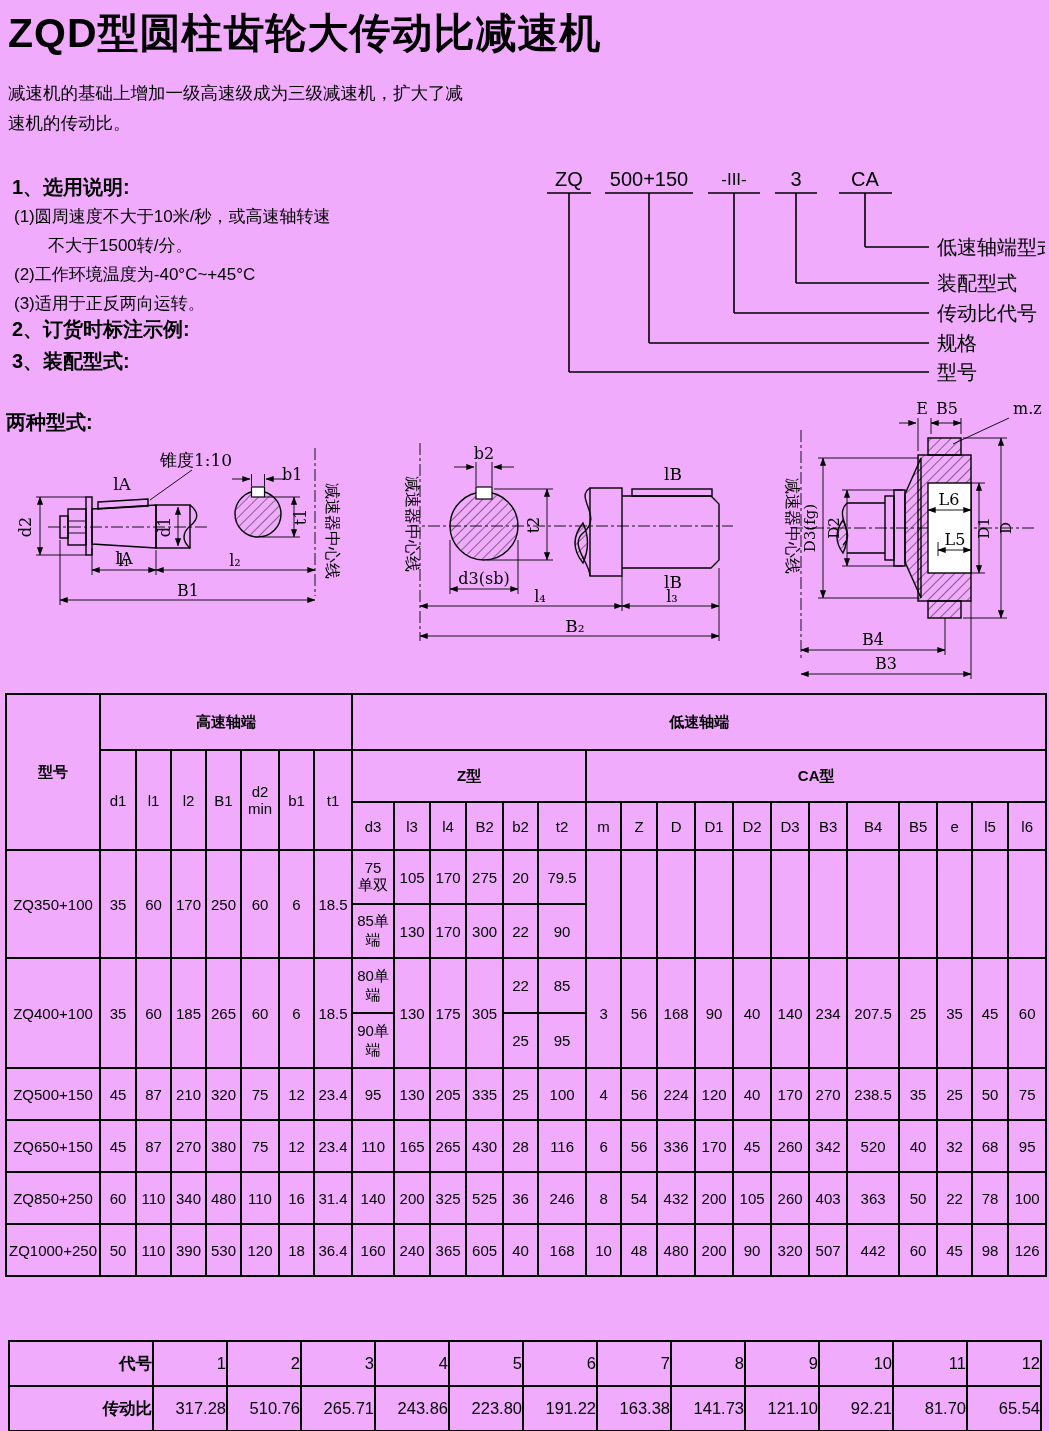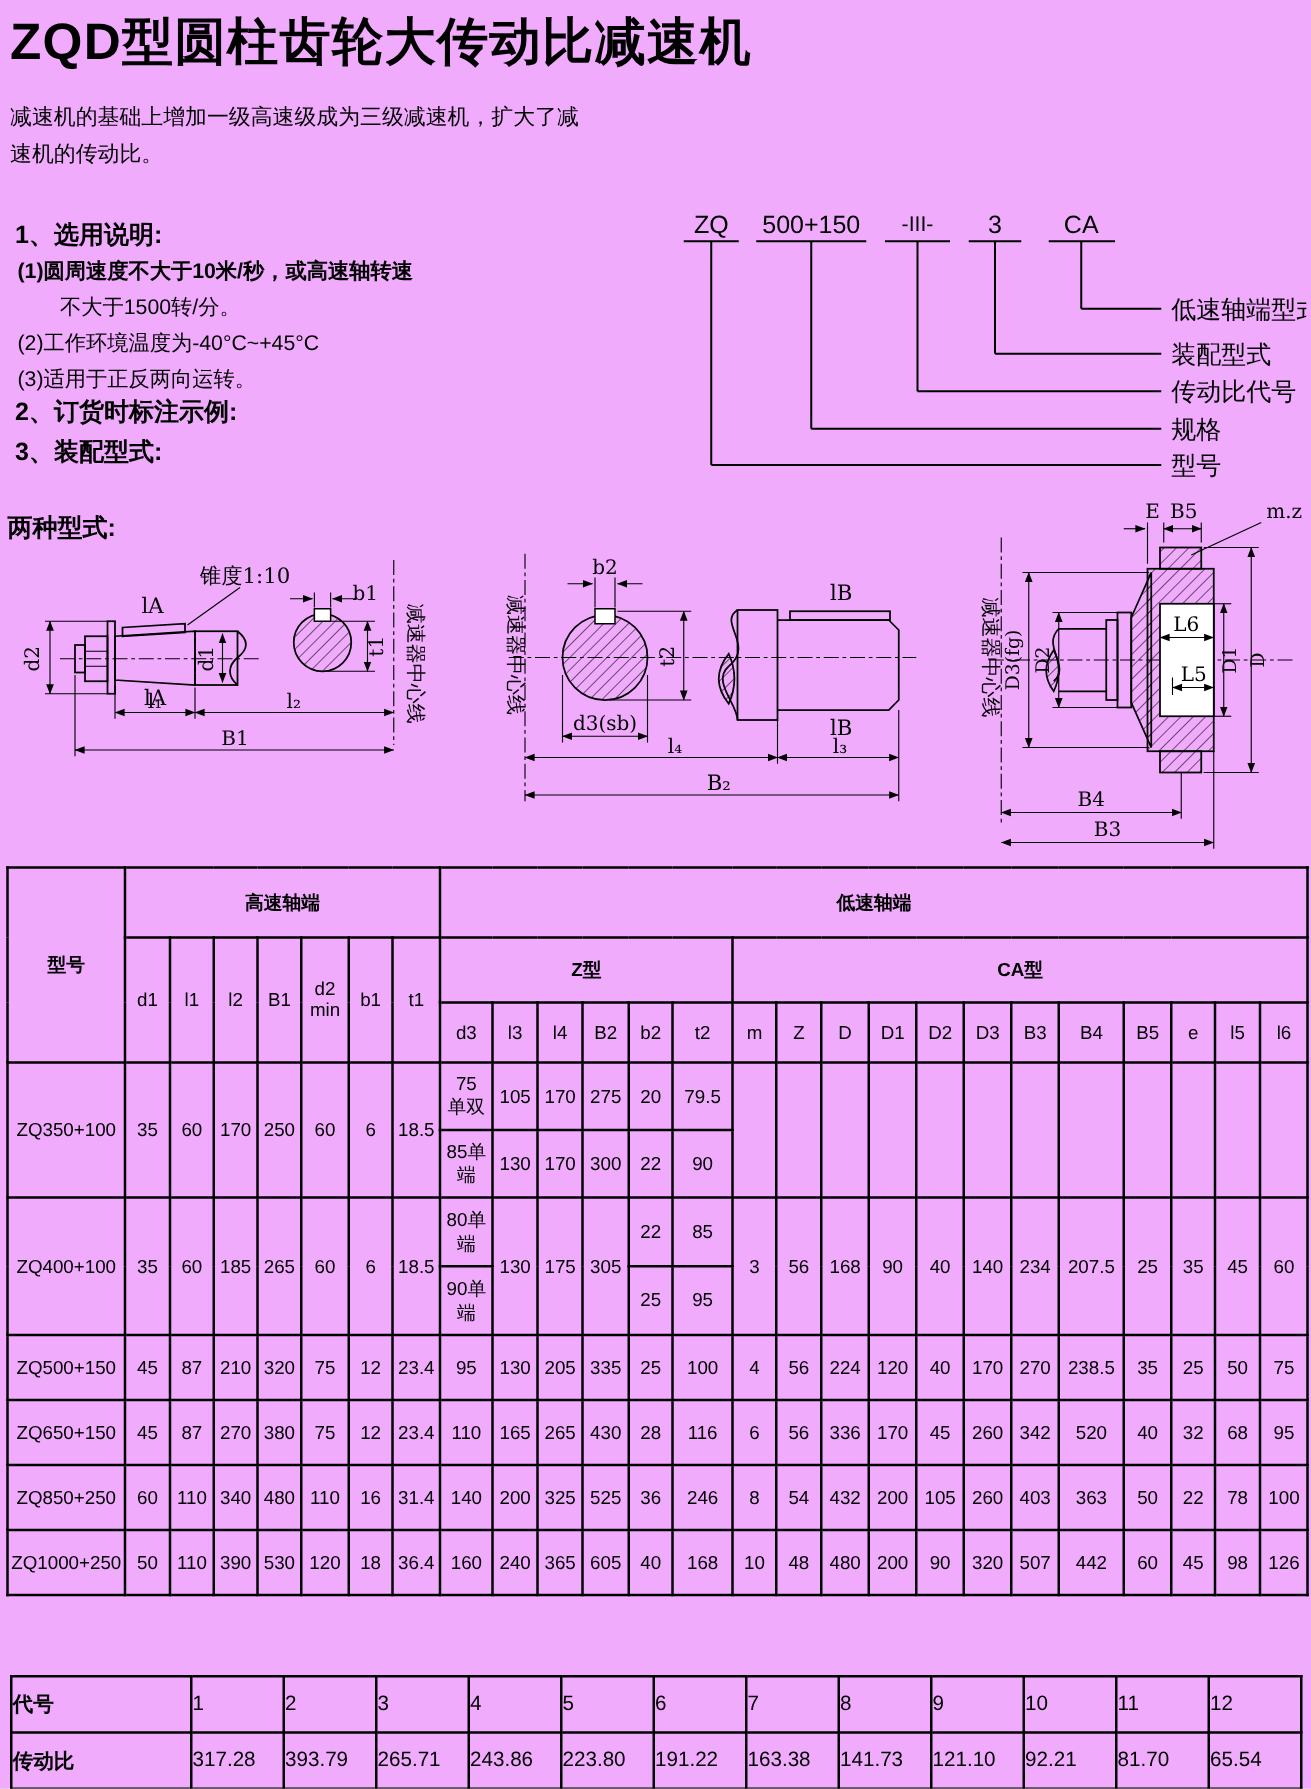--- a/index.html
+++ b/index.html
@@ -33,39 +33,39 @@
     border:2px solid #000; text-align:center; vertical-align:middle;
     font-size:15px; padding:0; white-space:pre-line; overflow:hidden;
   }
   table.spec td.grp { font-weight:bold; }
   tr.h1 { height:56px; } tr.h2 { height:52px; } tr.h3 { height:48px; }
   tr.r350 { height:54px; } tr.r400 { height:55px; } tr.rstd { height:52px; }
 
   
   table.ratio { border-collapse:collapse; table-layout:fixed; width:1034px; }
   table.ratio td {
-    border:2px solid #000; text-align:left; vertical-align:middle;
+    border:2px solid #000; text-align:right; vertical-align:middle;
     font-size:16.5px; height:43px; padding:0;
   }
   table.ratio td.lab { font-weight:bold; }
 </style>
 </head>
 <body>
 
 <div class="page">
 
   <div class="abs doc-title" style="left:8px; top:6px;">ZQD型圆柱齿轮大传动比减速机</div>
 
   <div class="abs" style="left:8px; top:78px;">
     <div class="intro-line">减速机的基础上增加一级高速级成为三级减速机，扩大了减</div>
     <div class="intro-line">速机的传动比。</div>
   </div>
 
   <div class="abs sec-heading" style="left:12px; top:174px;">1、选用说明:</div>
-  <div class="abs sec-item" style="left:14px; top:205px;font-weight:bold;">(1)圆周速度不大于10米/秒，或高速轴转速</div>
+  <div class="abs sec-item" style="left:14px; top:205px;">(1)圆周速度不大于10米/秒，或高速轴转速</div>
   <div class="abs sec-item" style="left:48px; top:234px;">不大于1500转/分。</div>
   <div class="abs sec-item" style="left:14px; top:263px;">(2)工作环境温度为-40°C~+45°C</div>
   <div class="abs sec-item" style="left:14px; top:292px;">(3)适用于正反两向运转。</div>
   <div class="abs sec-heading" style="left:12px; top:316px;">2、订货时标注示例:</div>
   <div class="abs sec-heading" style="left:12px; top:348px;">3、装配型式:</div>
   <div class="abs sec-heading" style="left:6px; top:409px;">两种型式:</div>
 
   <svg class="abs" style="left:545px; top:160px;" width="500" height="235" viewBox="0 0 500 235">
     <defs>
       <marker id="ah" viewBox="0 0 10 10" refX="9.5" refY="5" markerWidth="9" markerHeight="9" orient="auto-start-reverse">
@@ -555,21 +555,21 @@
         <td>7</td>
         <td>8</td>
         <td>9</td>
         <td>10</td>
         <td>11</td>
         <td>12</td>
       </tr>
       <tr>
         <td class="lab">传动比</td>
         <td>317.28</td>
-        <td>393.79</td>
+        <td>510.76</td>
         <td>265.71</td>
         <td>243.86</td>
         <td>223.80</td>
         <td>191.22</td>
         <td>163.38</td>
         <td>141.73</td>
         <td>121.10</td>
         <td>92.21</td>
         <td>81.70</td>
         <td>65.54</td>

